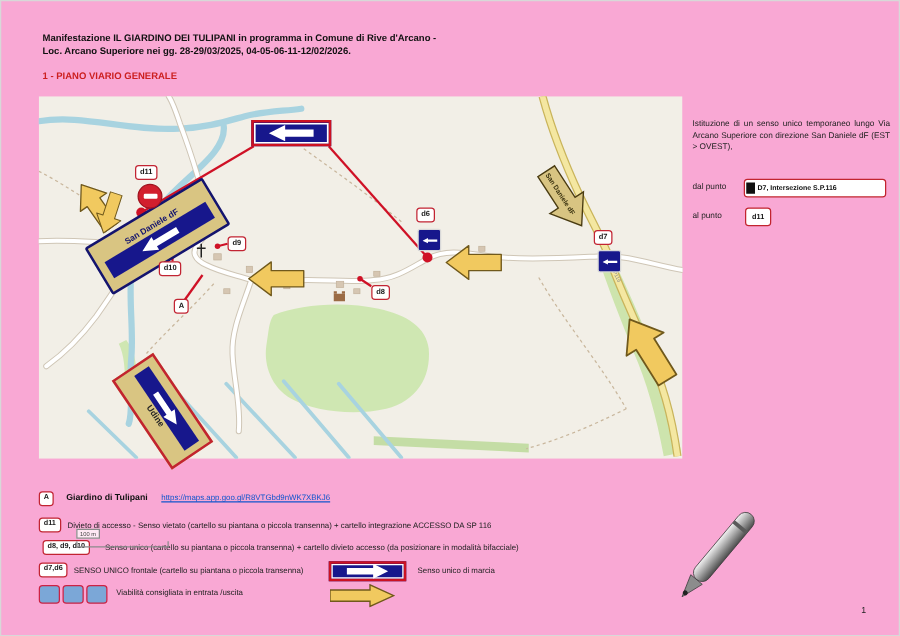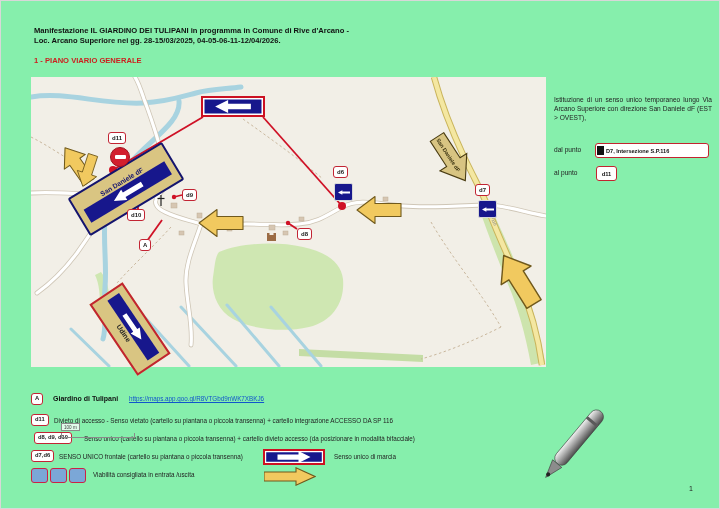--- a/index.html
+++ b/index.html
@@ -1,16 +1,16 @@
 <!DOCTYPE html>
 <html><head>
 <meta charset="utf-8">
 <style>
   html,body{margin:0;padding:0;background:#e8e8e8;}
-  #page{position:relative;width:720px;height:509px;background:#86efac;border:1px solid #d8d8d8;
+  #page{position:relative;width:720px;height:509px;background:#f9a8d4;border:1px solid #d8d8d8;
         font-family:"Liberation Sans",sans-serif;overflow:hidden;box-sizing:border-box;}
   .abs{position:absolute;}
   
   .hline{left:33px;font-weight:bold;font-size:7.6px;color:#111;letter-spacing:0;}
   .sectitle{left:33px;top:55px;font-weight:bold;font-size:7.6px;color:#cc2020;}
   
   #map{left:30px;top:76px;width:515px;height:290px;}
   .marker{position:absolute;background:#fff;border:1.2px solid #c22433;border-radius:3px;
           font-size:6px;font-weight:bold;color:#1a1a1a;padding:0.5px 3px;line-height:1.5;z-index:6;}
   .redline-layer{z-index:4;}
@@ -59,21 +59,21 @@
   #sig .s{font-size:4.9px;margin-bottom:5px;line-height:1.25;}
   #sig .name{font-size:9.5px;font-weight:bold;color:#111;margin:2px 0 6px;}
   .pagenum{left:688px;top:484px;font-size:7px;color:#222;}
 </style>
 </head>
 <body>
 
 <div id="page">
 
   <div class="abs hline" style="top:25px;">Manifestazione IL GIARDINO DEI TULIPANI  in programma in Comune di Rive d'Arcano -</div>
-  <div class="abs hline" style="top:35px;">Loc. Arcano Superiore nei gg. 28-15/03/2025, 04-05-06-11-12/04/2026.</div>
+  <div class="abs hline" style="top:35px;">Loc. Arcano Superiore nei gg. 28-29/03/2025, 04-05-06-11-12/02/2026.</div>
   <div class="abs sectitle">1 - PIANO VIARIO GENERALE</div>
 
   <div class="abs" id="map">
     <svg width="515" height="290" viewBox="0 0 515 290">
       <rect x="0" y="0" width="515" height="290" fill="#f2efe7"></rect>
 
       <path d="M188,175 C210,166 245,164 272,170 C295,175 310,185 312,202 C314,225 302,244 278,250 C252,256 220,252 202,242 C186,233 180,215 182,200 C184,188 184,180 188,175 Z" fill="#cfe7b2"></path>
       <path d="M455,120 C468,148 482,178 494,210 C502,232 508,255 514,285 L500,288 C494,255 486,228 476,205 C466,180 455,152 447,128 Z" fill="#cde4ad"></path>
       <path d="M70,195 C78,205 80,220 76,236 L68,234 C70,220 68,206 64,198 Z" fill="#cfe7b2"></path>
       <path d="M268,272 L392,278 L392,285 L268,279 Z" fill="#c4ddA5"></path>

